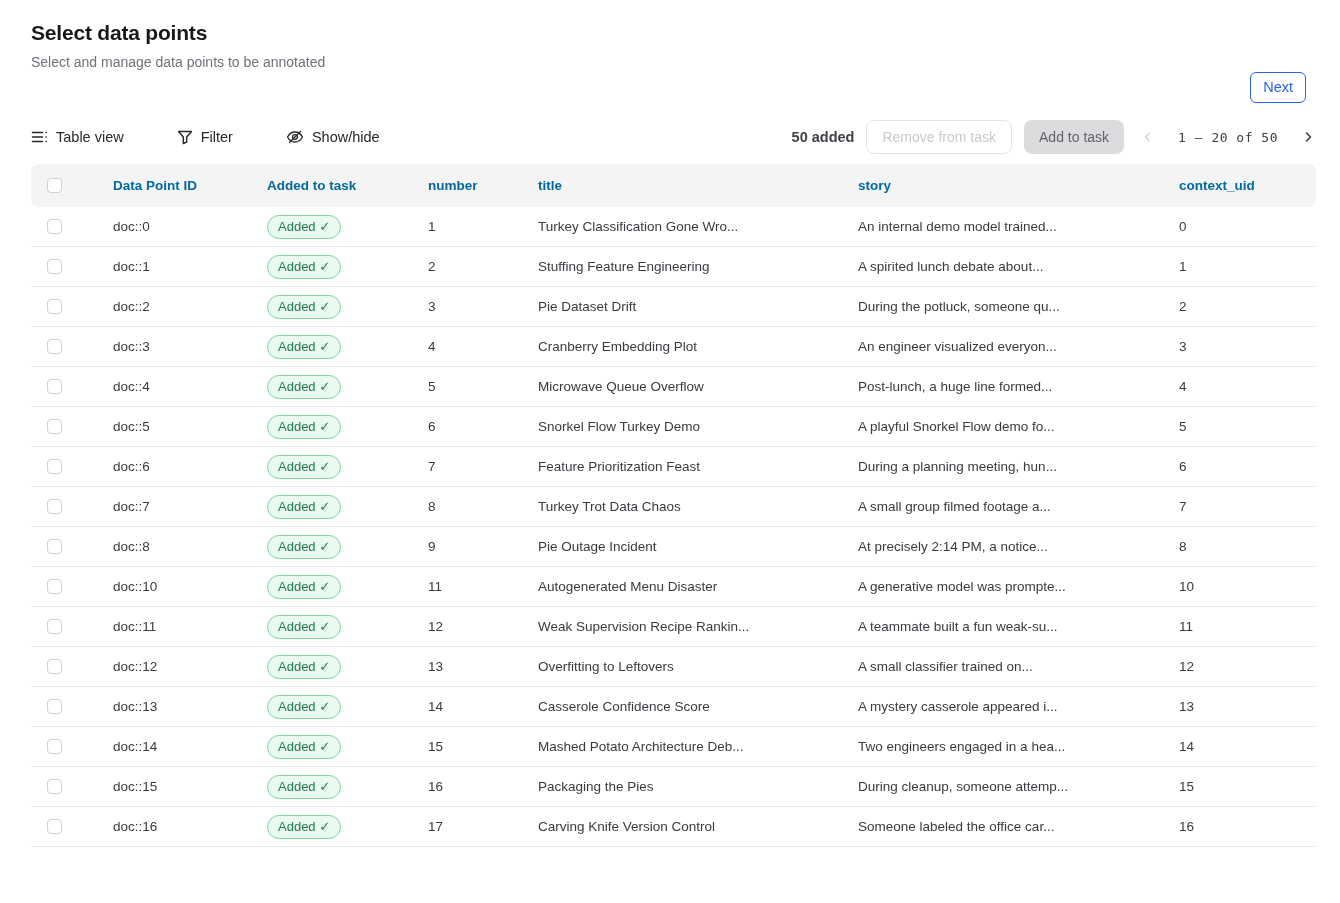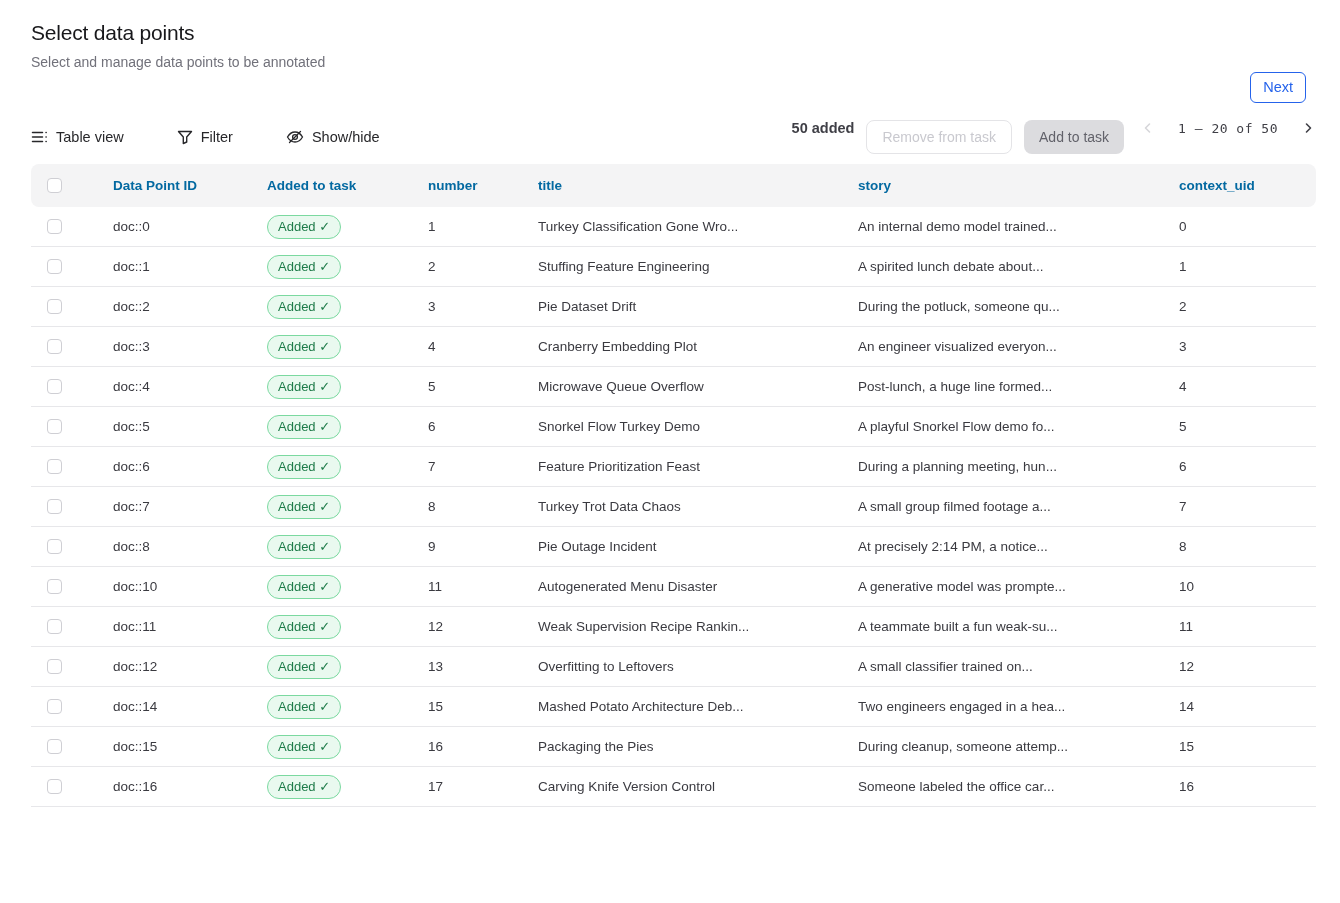--- a/index.html
+++ b/index.html
@@ -7,21 +7,21 @@
     width: 1340px; height: 903px;
     background: #ffffff;
     font-family: "Liberation Sans", sans-serif;
     overflow: hidden;
     color: #3a3a40;
   }
   .wrapper { position: relative; width: 1340px; height: 903px; padding: 20px 24px 0 31px; }
 
   
   .page-title {
-    font-size: 21px; font-weight: 400; color: #18181b;
+    font-size: 21px; font-weight: 700; color: #18181b;
     letter-spacing: -0.2px; line-height: 26px;
   }
   .page-subtitle { margin-top: 7px; font-size: 14px; color: #71717a; line-height: 18px; }
 
   .next-btn {
     position: absolute; top: 72px; right: 34px;
     background: #ffffff; border: 1.5px solid #2563eb; color: #2563eb;
     border-radius: 6px; font-size: 14.5px; font-family: inherit;
     padding: 5px 12px; cursor: pointer; line-height: 19px;
   }
@@ -32,21 +32,21 @@
     display: flex; align-items: center; justify-content: space-between;
   }
   .toolbar-left { display: flex; align-items: center; gap: 53px; }
   .tool-btn {
     display: inline-flex; align-items: center; gap: 8px;
     background: none; border: none; font-family: inherit;
     font-size: 14.5px; color: #27272a; cursor: pointer; line-height: 20px;
   }
   .tool-btn svg { display: block; }
 
-  .toolbar-right { display: flex; align-items: flex-start; }
+  .toolbar-right { display: flex; align-items: center; }
   .added-count { font-size: 14.5px; font-weight: 600; color: #3f3f46; margin-right: 12px; }
   .btn-remove {
     background: #ffffff; border: 1px solid #e4e4e7; color: #c9c9cf;
     border-radius: 8px; font-size: 14px; font-family: inherit;
     padding: 7px 15px; margin-right: 12px; line-height: 18px;
   }
   .btn-add {
     background: #dcdcdf; border: none; color: #62626a;
     border-radius: 8px; font-size: 14px; font-family: inherit;
     padding: 8px 15px; margin-right: 16px; line-height: 18px;
@@ -293,20 +293,29 @@
   <tr class="row">
     <td class="c-check"><span class="checkbox"></span></td>
     <td class="c-id">doc::12</td>
     <td class="c-badge"><span class="badge">Added ✓</span></td>
     <td class="c-num">13</td>
     <td class="c-title">Overfitting to Leftovers</td>
     <td class="c-story">A small classifier trained on...</td>
     <td class="c-uid">12</td>
   </tr>
 
+  <tr class="row">
+    <td class="c-check"><span class="checkbox"></span></td>
+    <td class="c-id">doc::13</td>
+    <td class="c-badge"><span class="badge">Added ✓</span></td>
+    <td class="c-num">14</td>
+    <td class="c-title">Casserole Confidence Score</td>
+    <td class="c-story">A mystery casserole appeared i...</td>
+    <td class="c-uid">13</td>
+  </tr>
 
   <tr class="row">
     <td class="c-check"><span class="checkbox"></span></td>
     <td class="c-id">doc::14</td>
     <td class="c-badge"><span class="badge">Added ✓</span></td>
     <td class="c-num">15</td>
     <td class="c-title">Mashed Potato Architecture Deb...</td>
     <td class="c-story">Two engineers engaged in a hea...</td>
     <td class="c-uid">14</td>
   </tr>

